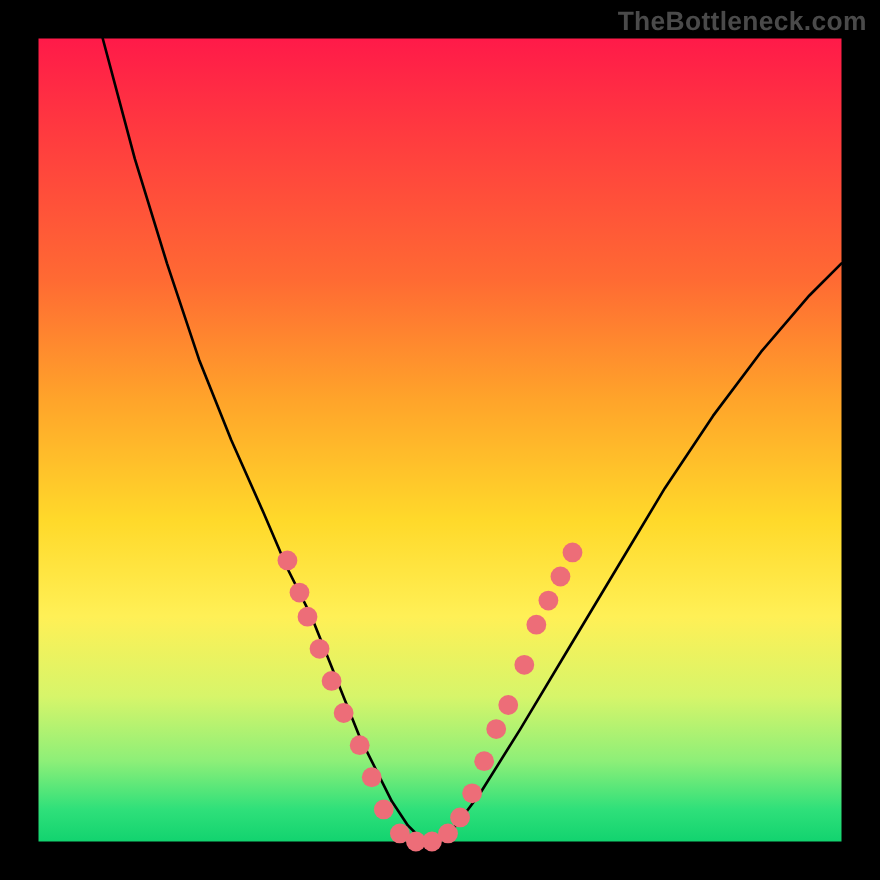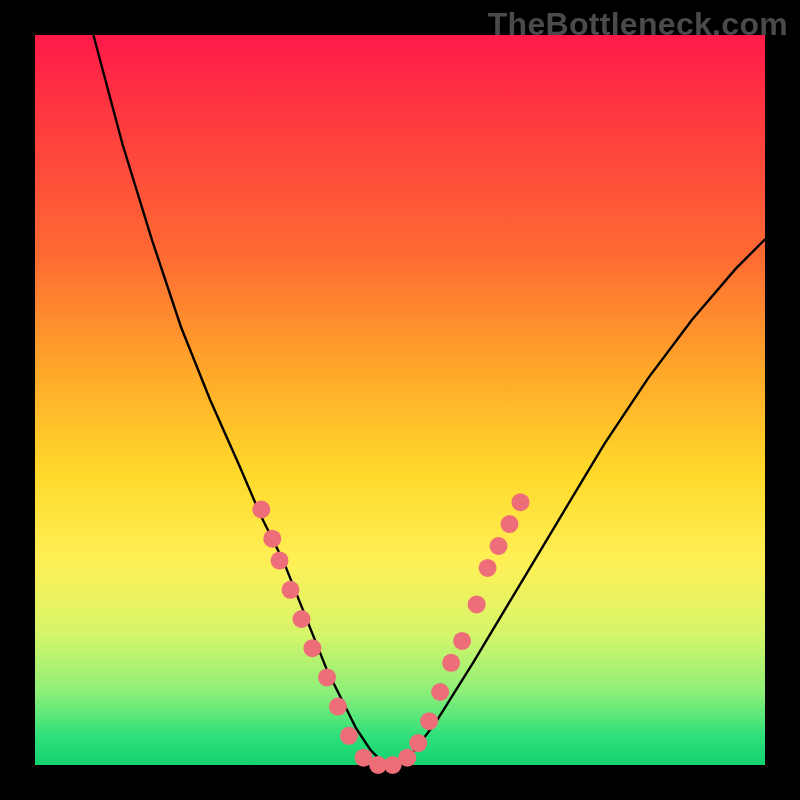--- a/index.html
+++ b/index.html
@@ -16,21 +16,21 @@
     left: 0;
     top: 0;
     width: 800px;
     height: 800px;
     background: #000;
   }
   .watermark {
     position: absolute;
     top: 6px;
     right: 12px;
-    font-size: 32px;
+    font-size: 24px;
     font-weight: 600;
     color: #4a4a4a;
     letter-spacing: 0.3px;
     text-align: center;
   }
   .plot {
     position: absolute;
     left: 35px;
     top: 35px;
     width: 730px;

